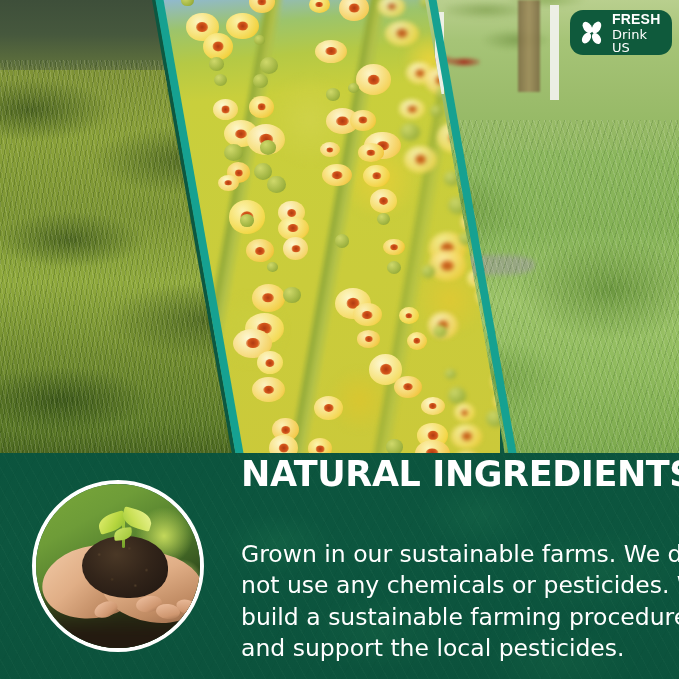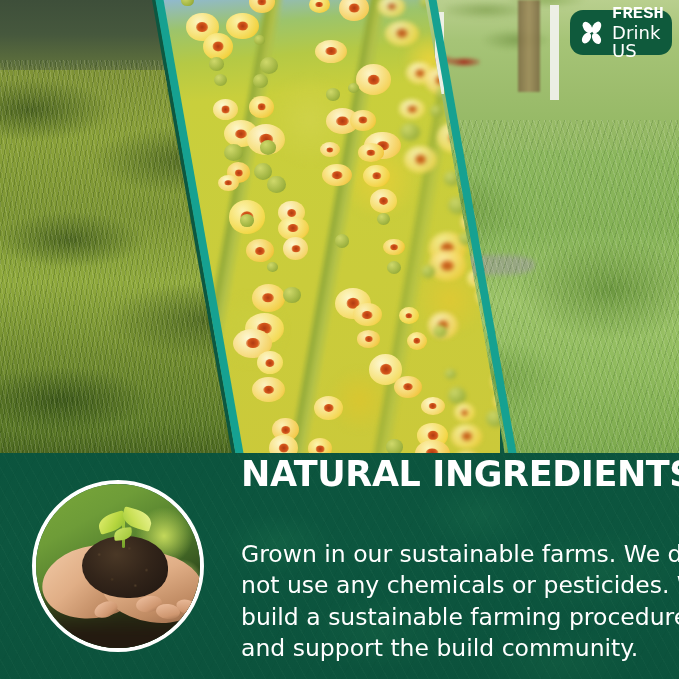--- a/index.html
+++ b/index.html
@@ -161,24 +161,24 @@
     font-family:"DejaVu Sans","Liberation Sans",sans-serif;
     font-size:23.5px;line-height:1.33;color:#ffffff;font-weight:400;}
   .body-copy .ln{display:block;white-space:nowrap;}
 
   
   .logo-badge{position:absolute;left:570px;top:10px;width:102px;height:45px;
     background:#0f5a3c;border-radius:13px;display:flex;align-items:center;
     padding:0 9px;box-sizing:border-box;gap:7px;}
   .logo-mark{width:26px;height:28px;position:relative;flex:0 0 auto;}
   .logo-text{display:flex;flex-direction:column;line-height:1;}
-  .logo-fresh{font-family:Liberation Mono, monospace;
-    font-weight:bold;font-size:17px;color:#fff;letter-spacing:.2px;}
+  .logo-fresh{font-family:Liberation Sans, sans-serif;
+    font-weight:bold;font-size:14px;color:#fff;letter-spacing:.2px;}
   .logo-drink{font-family:"DejaVu Sans","Liberation Sans",sans-serif;
-    font-size:18px;color:#fff;margin-top:2px;letter-spacing:.1px;}
+    font-size:13px;color:#fff;margin-top:2px;letter-spacing:.1px;}
 </style>
 </head>
 <body>
 
 <div id="canvas">
 
   <div class="photo-strip">
 
     <div class="panel panel-left">
       <div class="field-sky"></div>
@@ -350,16 +350,16 @@
     </div>
 
   <div class="headline">
     <span class="ln">NATURAL INGREDIENTS</span>
   </div>
 
   <div class="body-copy">
     <span class="ln">Grown in our sustainable farms. We do</span>
     <span class="ln">not use any chemicals or pesticides. We</span>
     <span class="ln">build a sustainable farming procedure</span>
-    <span class="ln">and support the build community.</span>
+    <span class="ln">and support the local pesticides.</span>
   </div>
 
 </div>
 
 </body></html>

